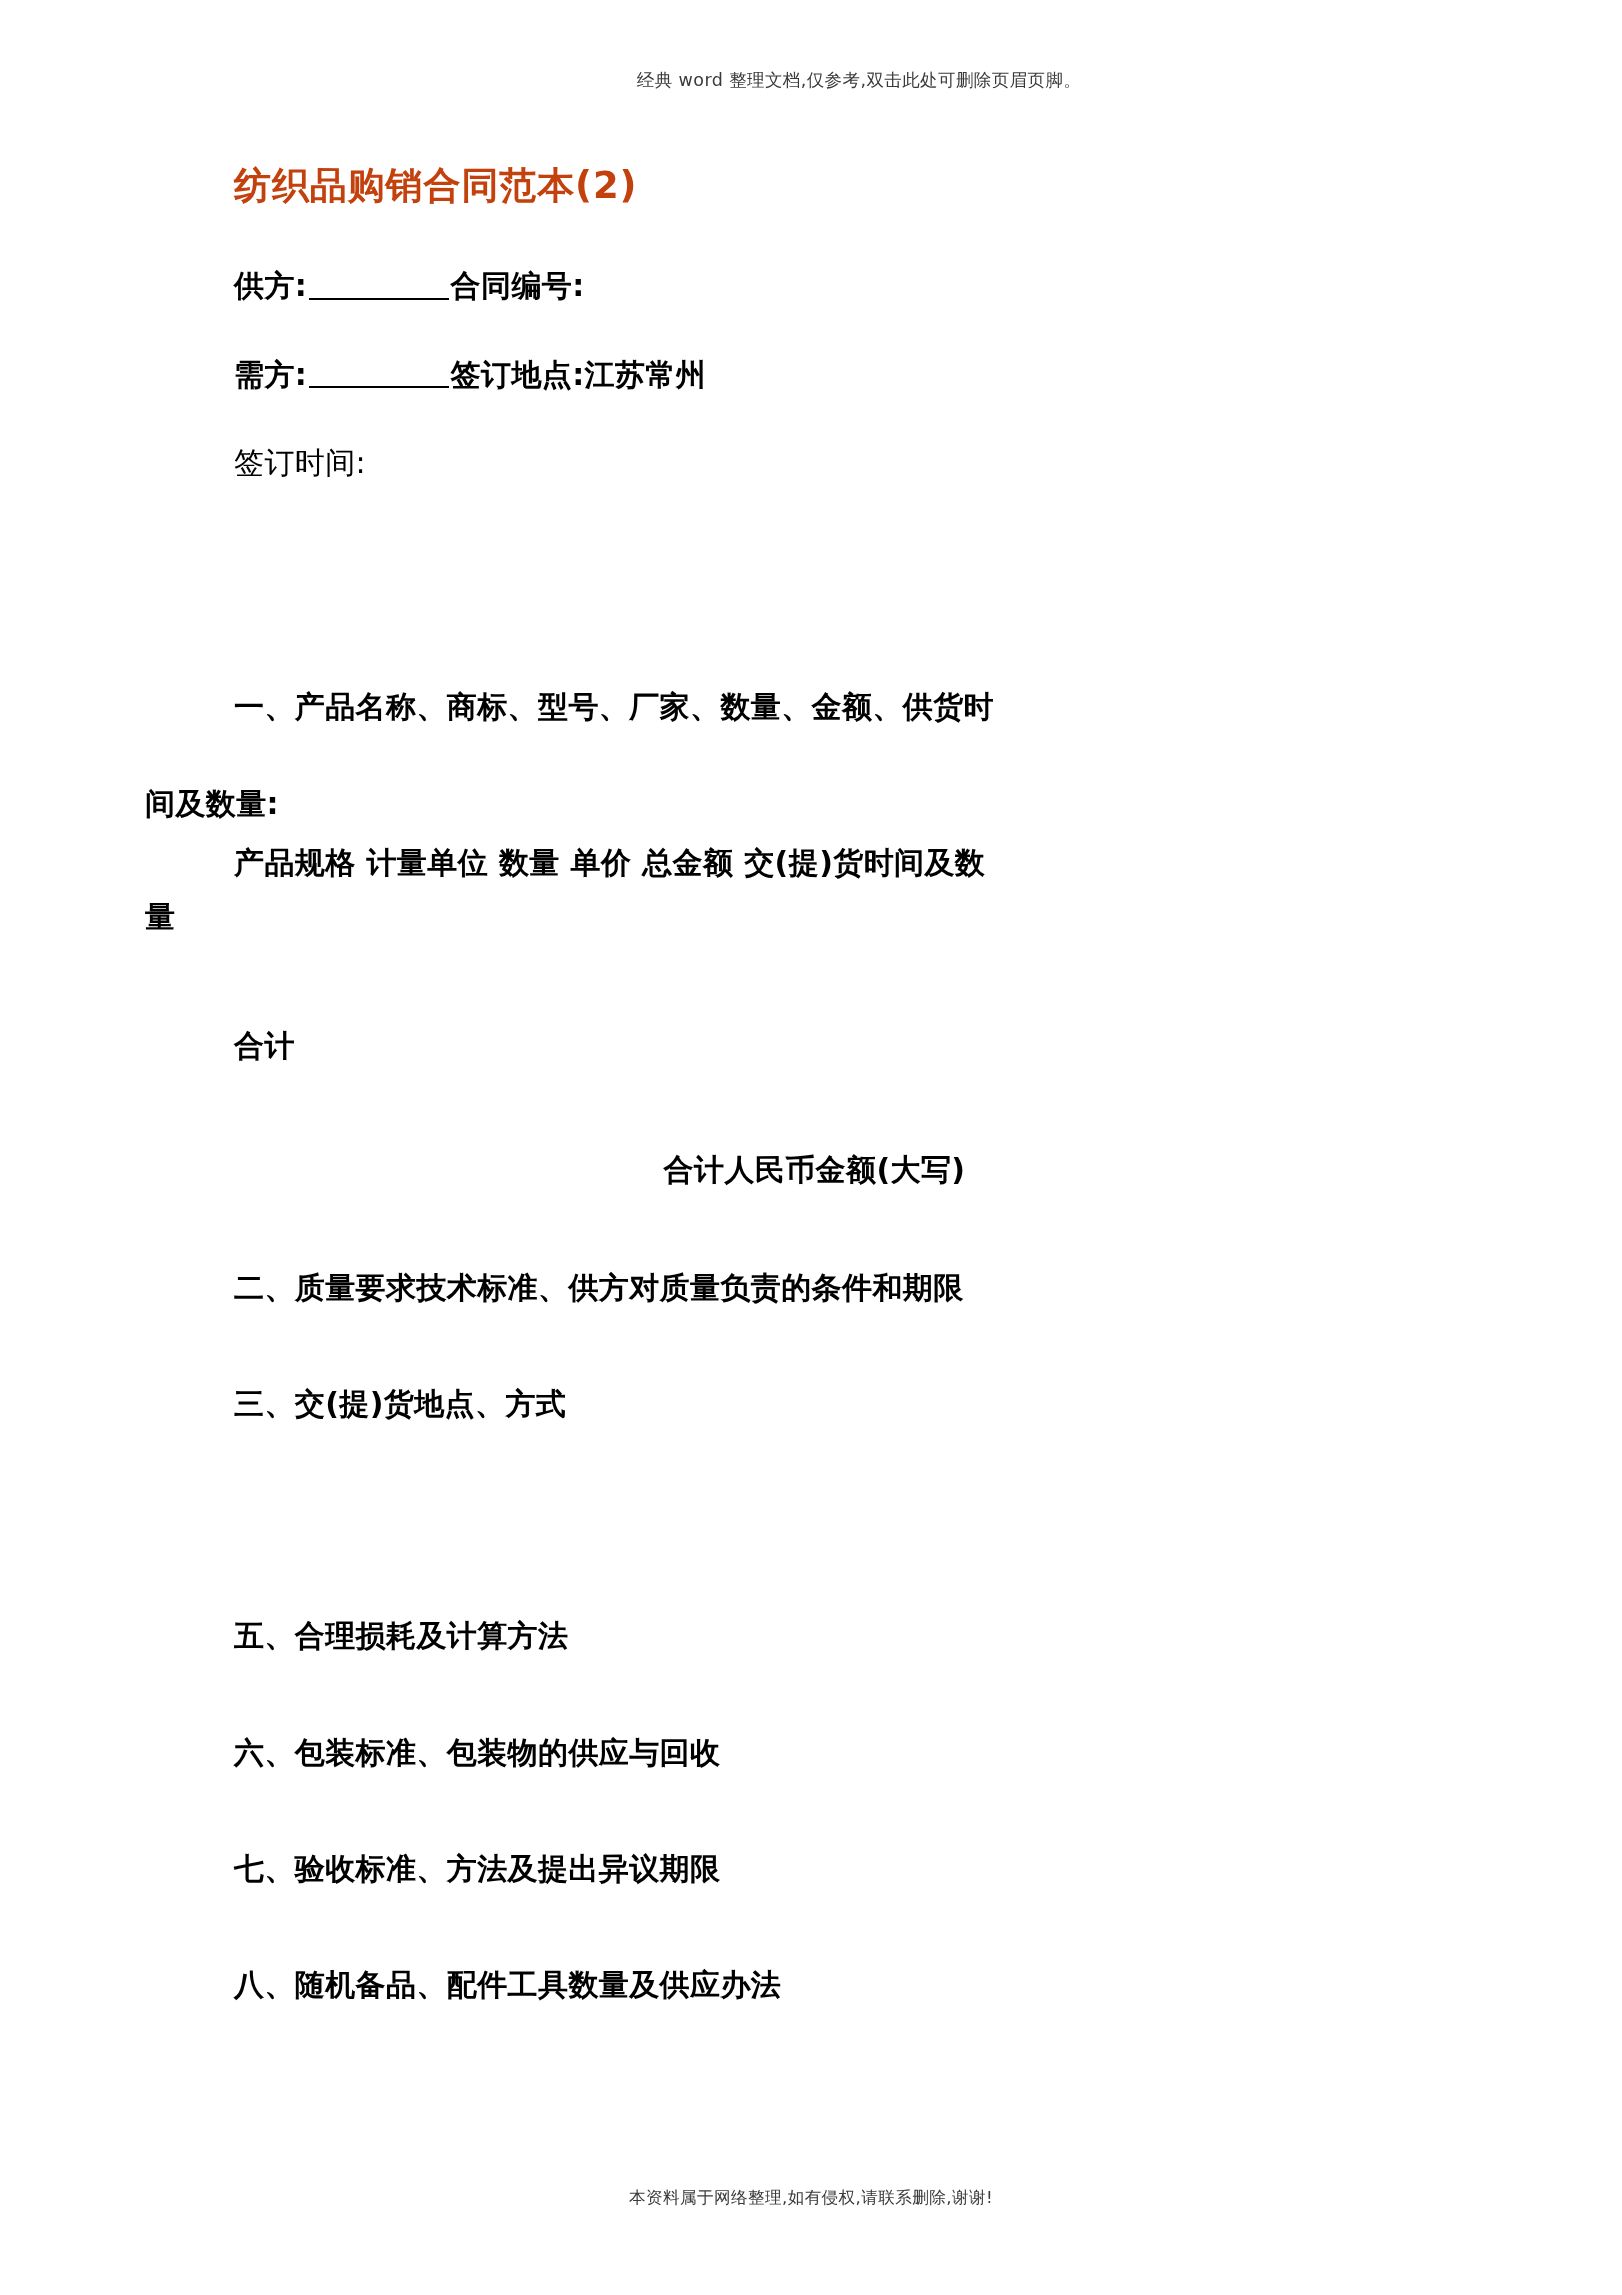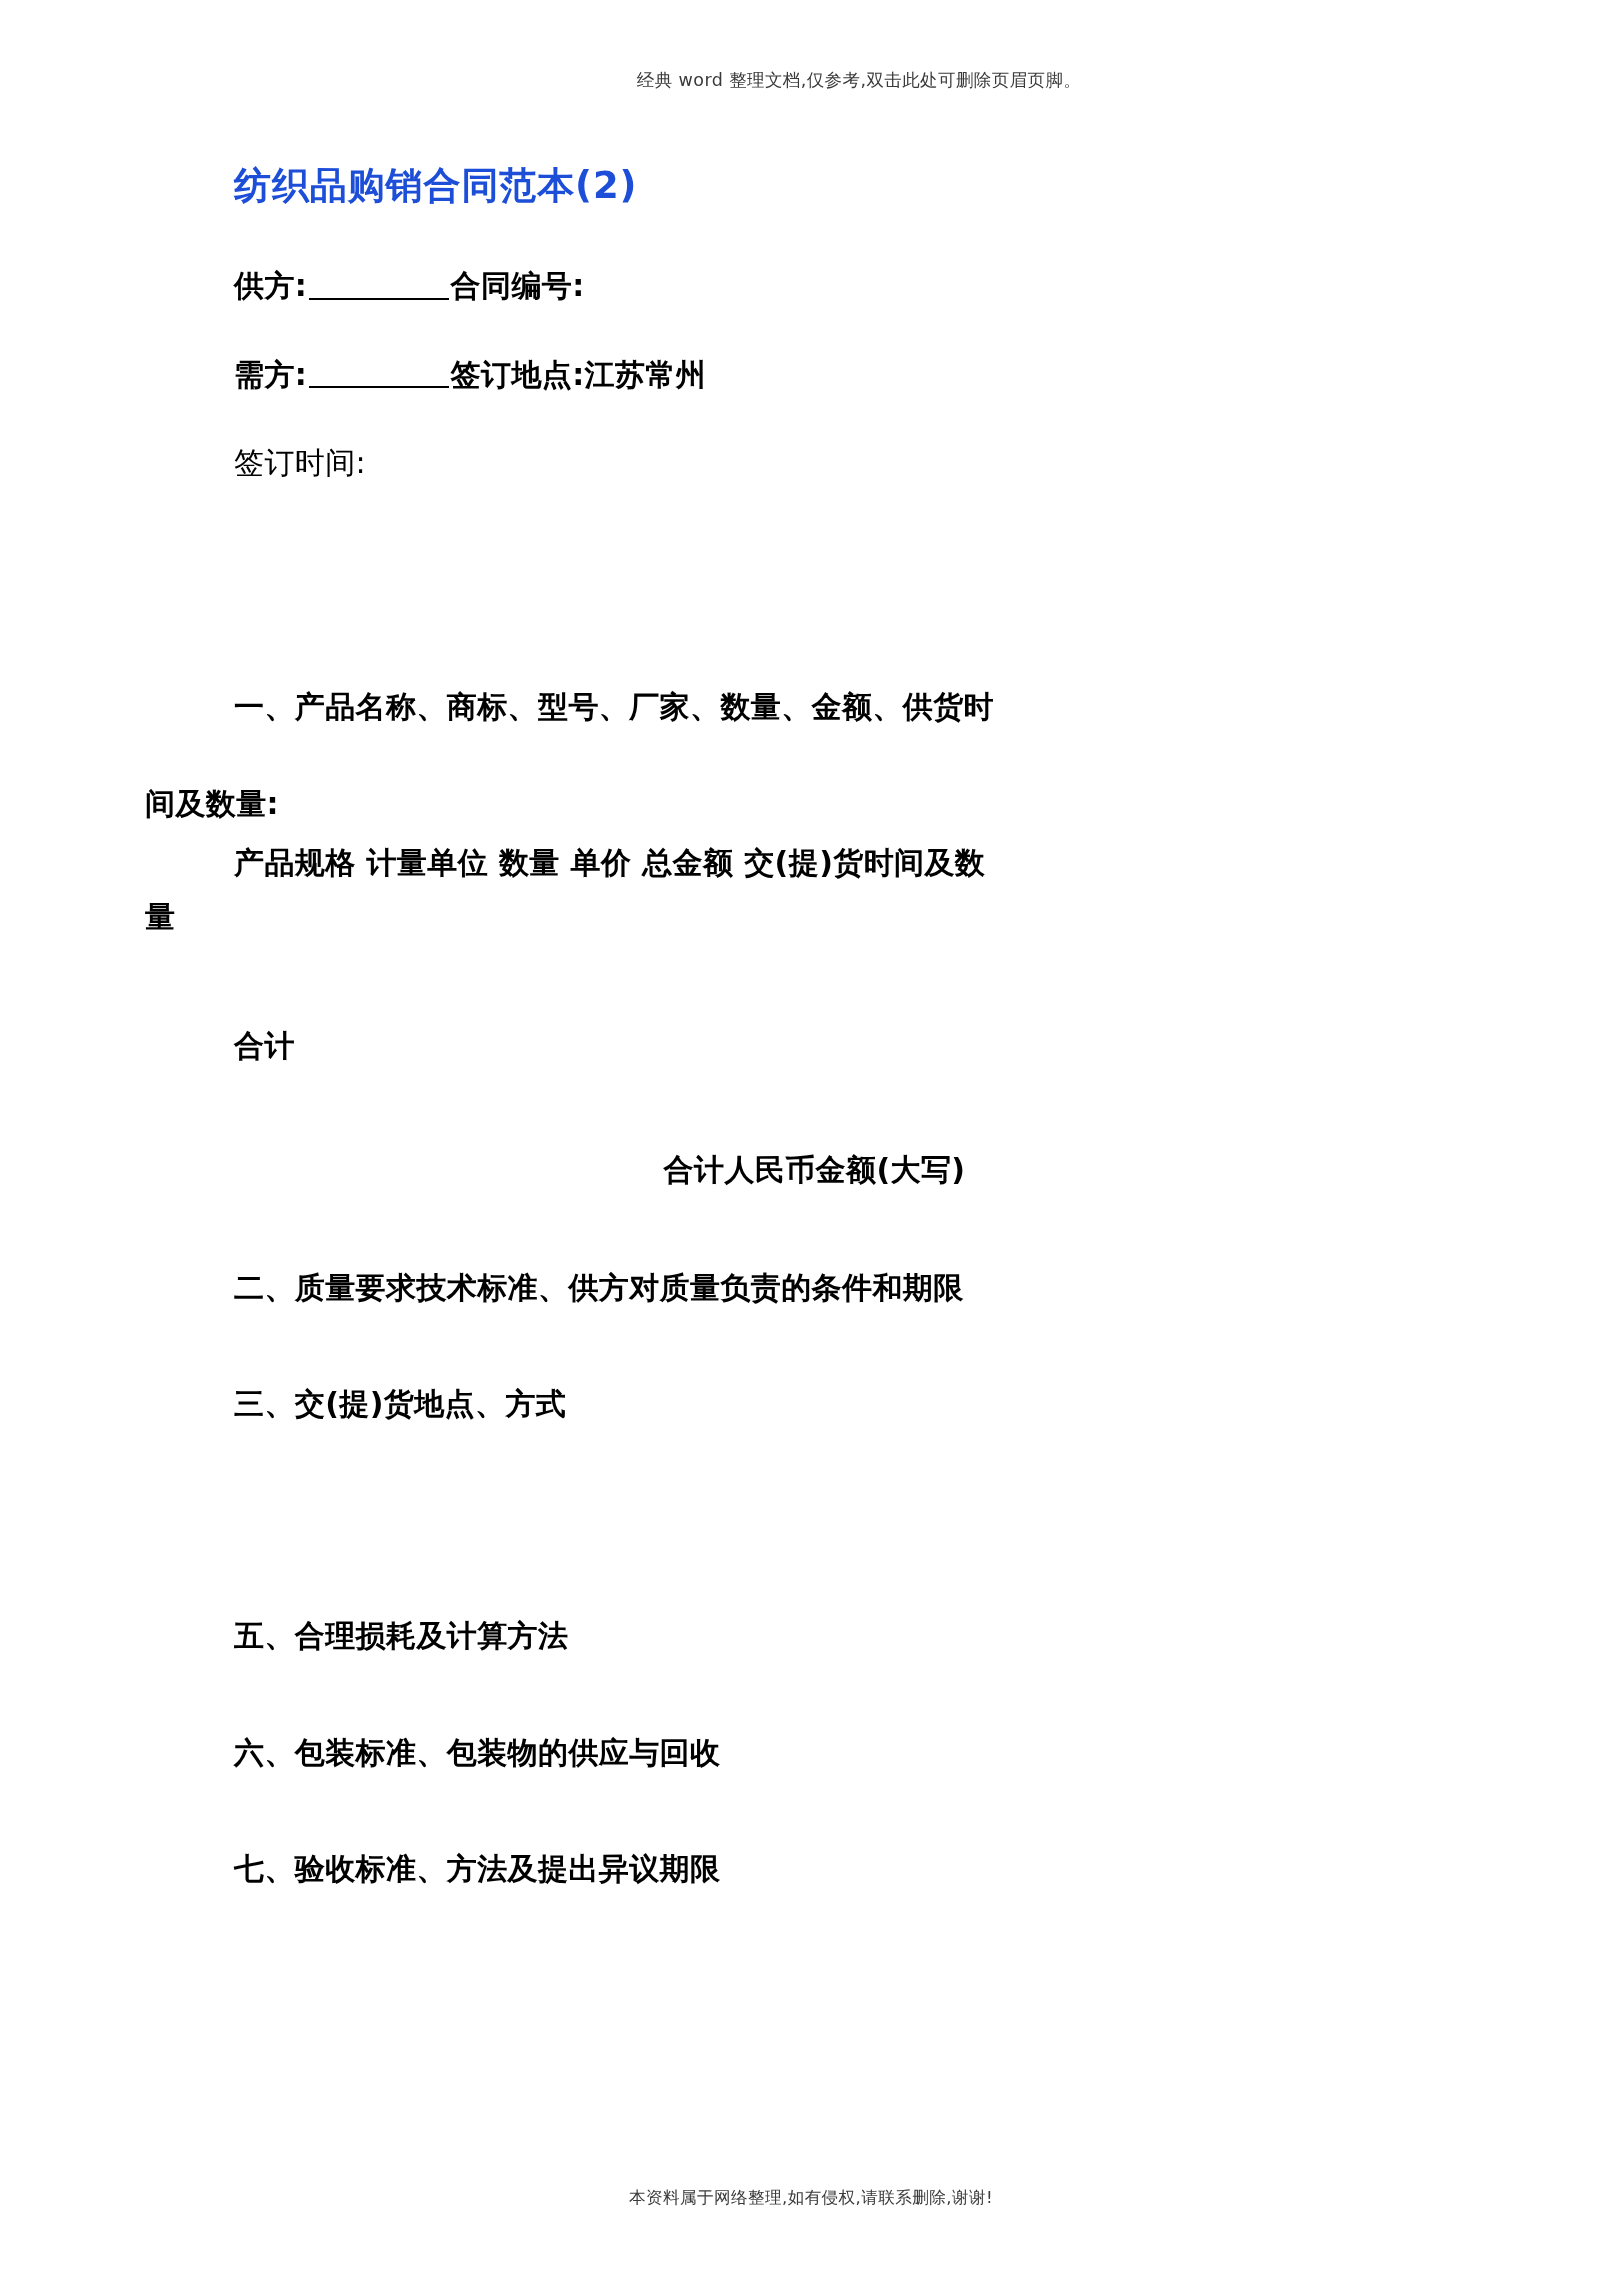--- a/index.html
+++ b/index.html
@@ -45,21 +45,21 @@
   }
   .content {
     position: absolute;
     top: 162px;
     left: 234px;
     width: 1161px;
   }
   h1.doc-title {
     font-size: 37px;
     font-weight: bold;
-    color: #1d4ed8;
+    color: #c2410c;
     margin: 0 0 54px 0;
     line-height: 1.3;
     letter-spacing: 0.9px;
   }
   .para {
     font-size: 30px;
     line-height: 1.45;
     margin: 0 0 45px 0;
     font-weight: bold;
     letter-spacing: 0.4px;
@@ -132,17 +132,20 @@
   </div>
 
   <div style="position:absolute; top:1731px; left:234px; width:1161px;">
     <p class="para" style="margin-bottom:0;">六、包装标准、包装物的供应与回收</p>
   </div>
 
   <div style="position:absolute; top:1847px; left:234px; width:1161px;">
     <p class="para" style="margin-bottom:0;">七、验收标准、方法及提出异议期限</p>
   </div>
 
+  <div style="position:absolute; top:1963px; left:234px; width:1161px;">
+    <p class="para" style="margin-bottom:0;">八、随机备品、配件工具数量及供应办法</p>
+  </div>
 
   <div class="footer-note">本资料属于网络整理,如有侵权,请联系删除,谢谢!</div>
 
 </div>
 
 
 </body></html>

